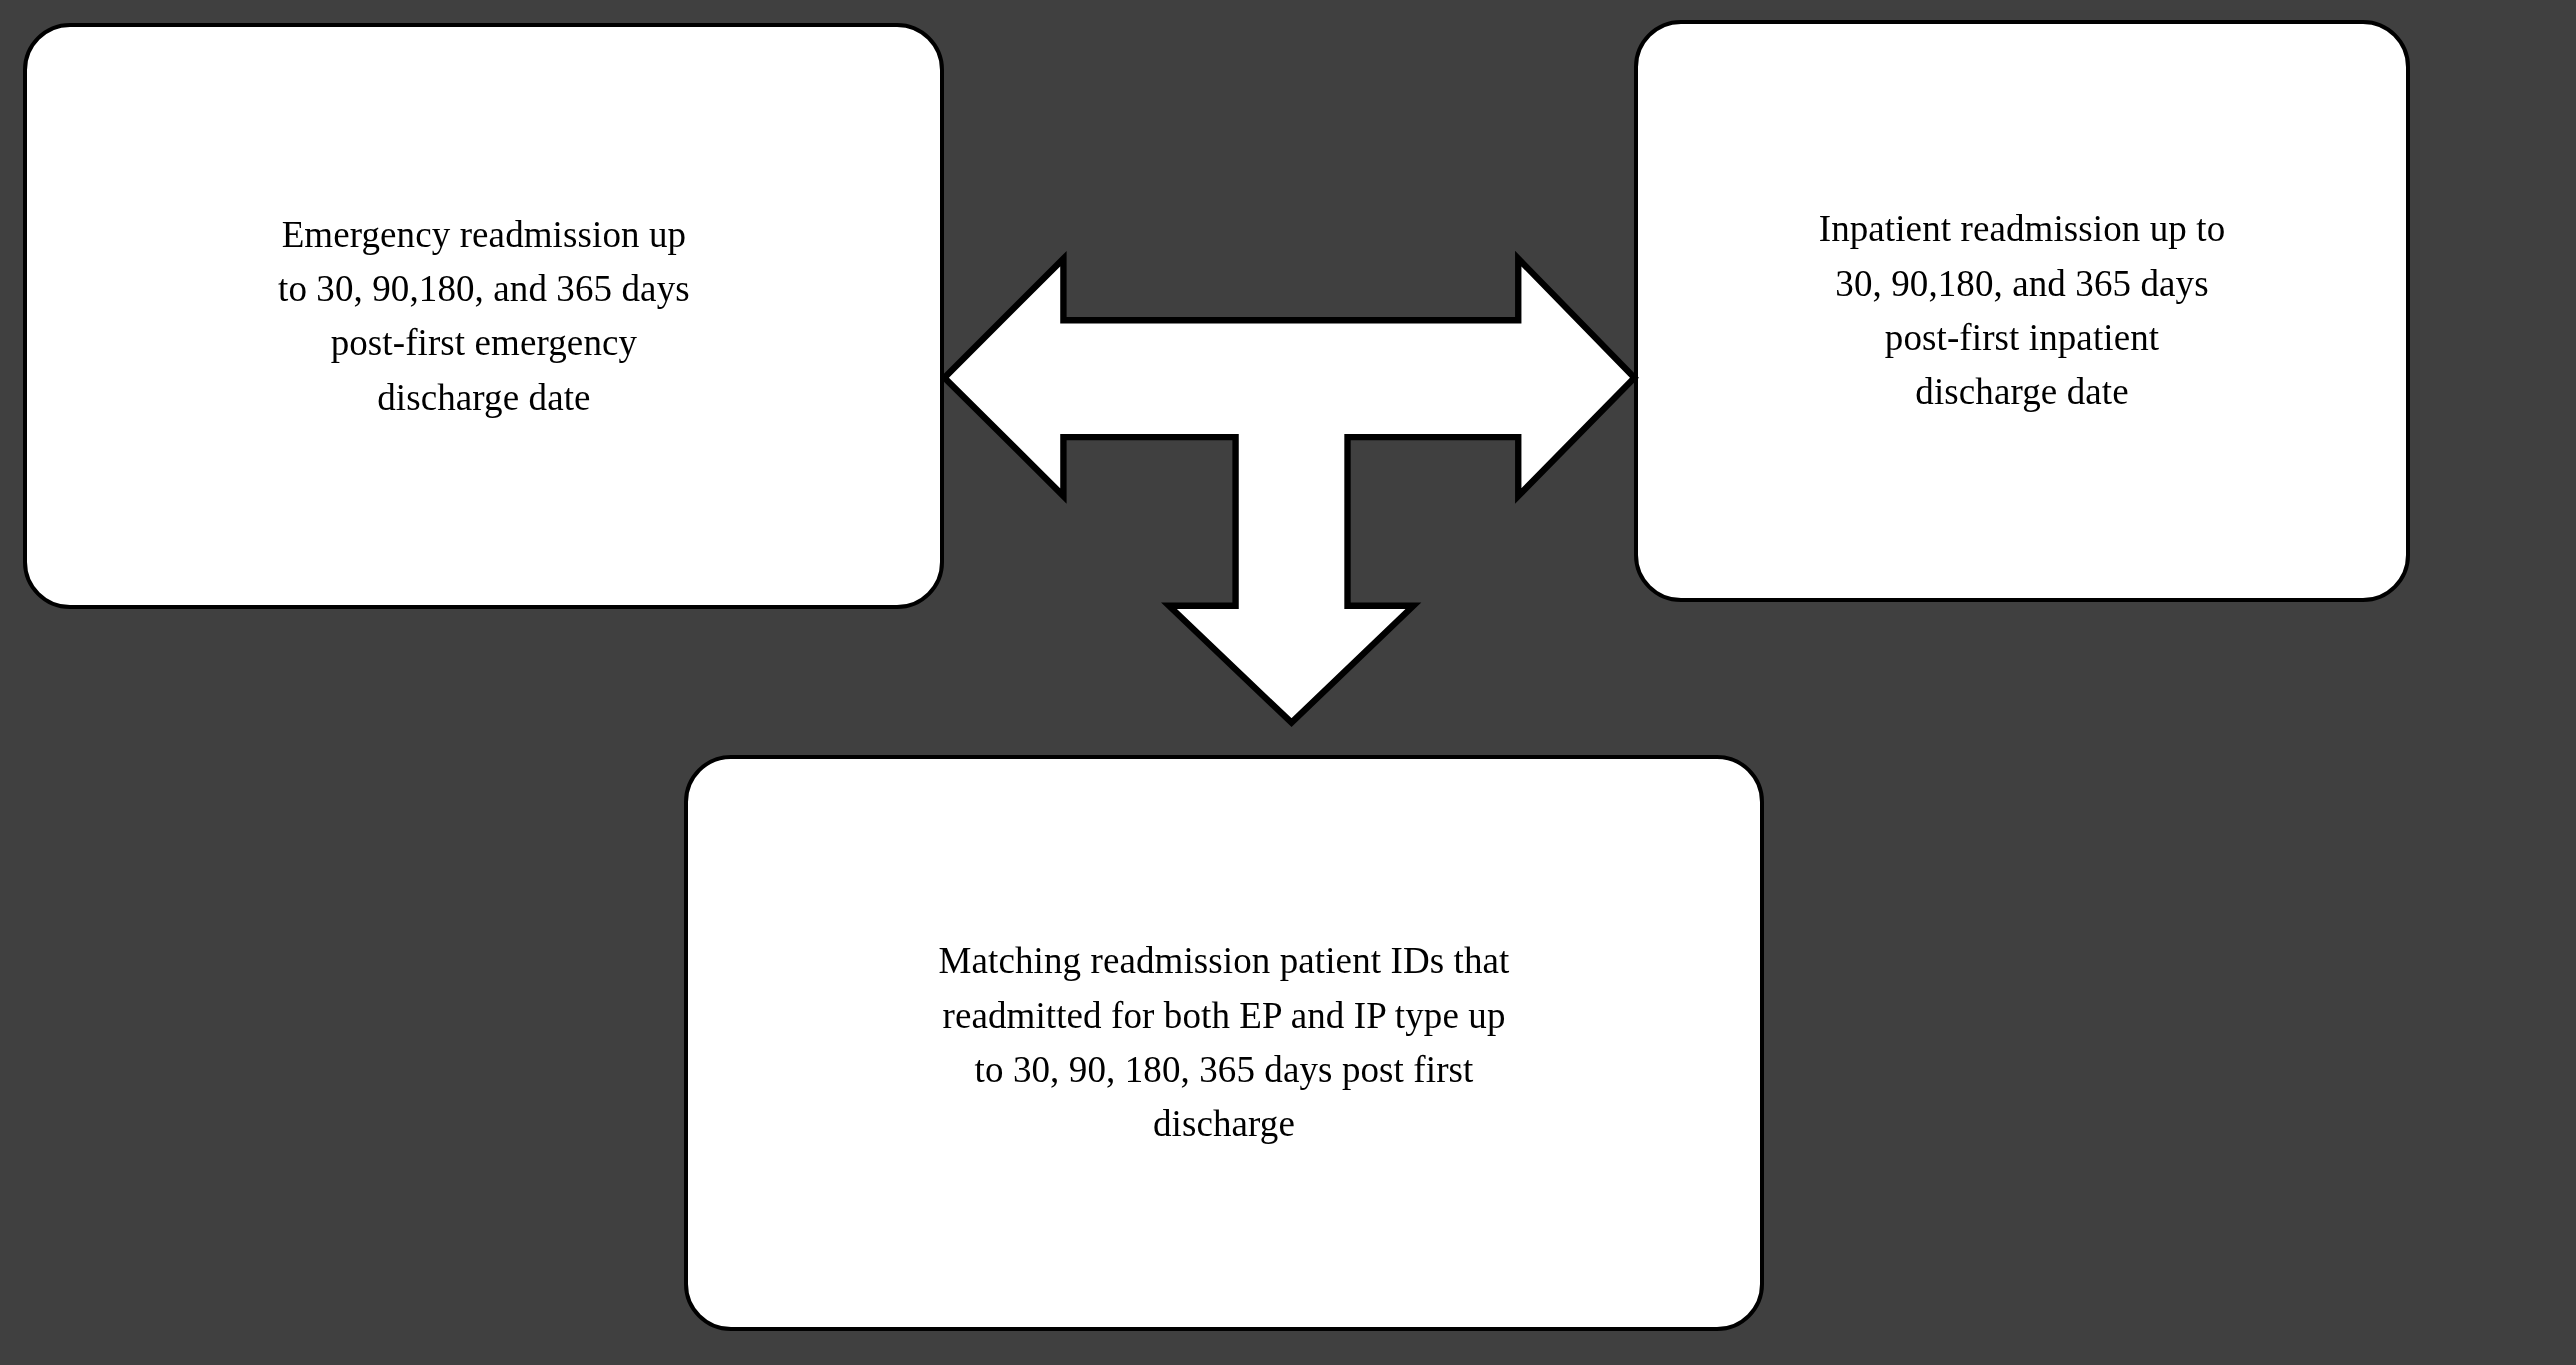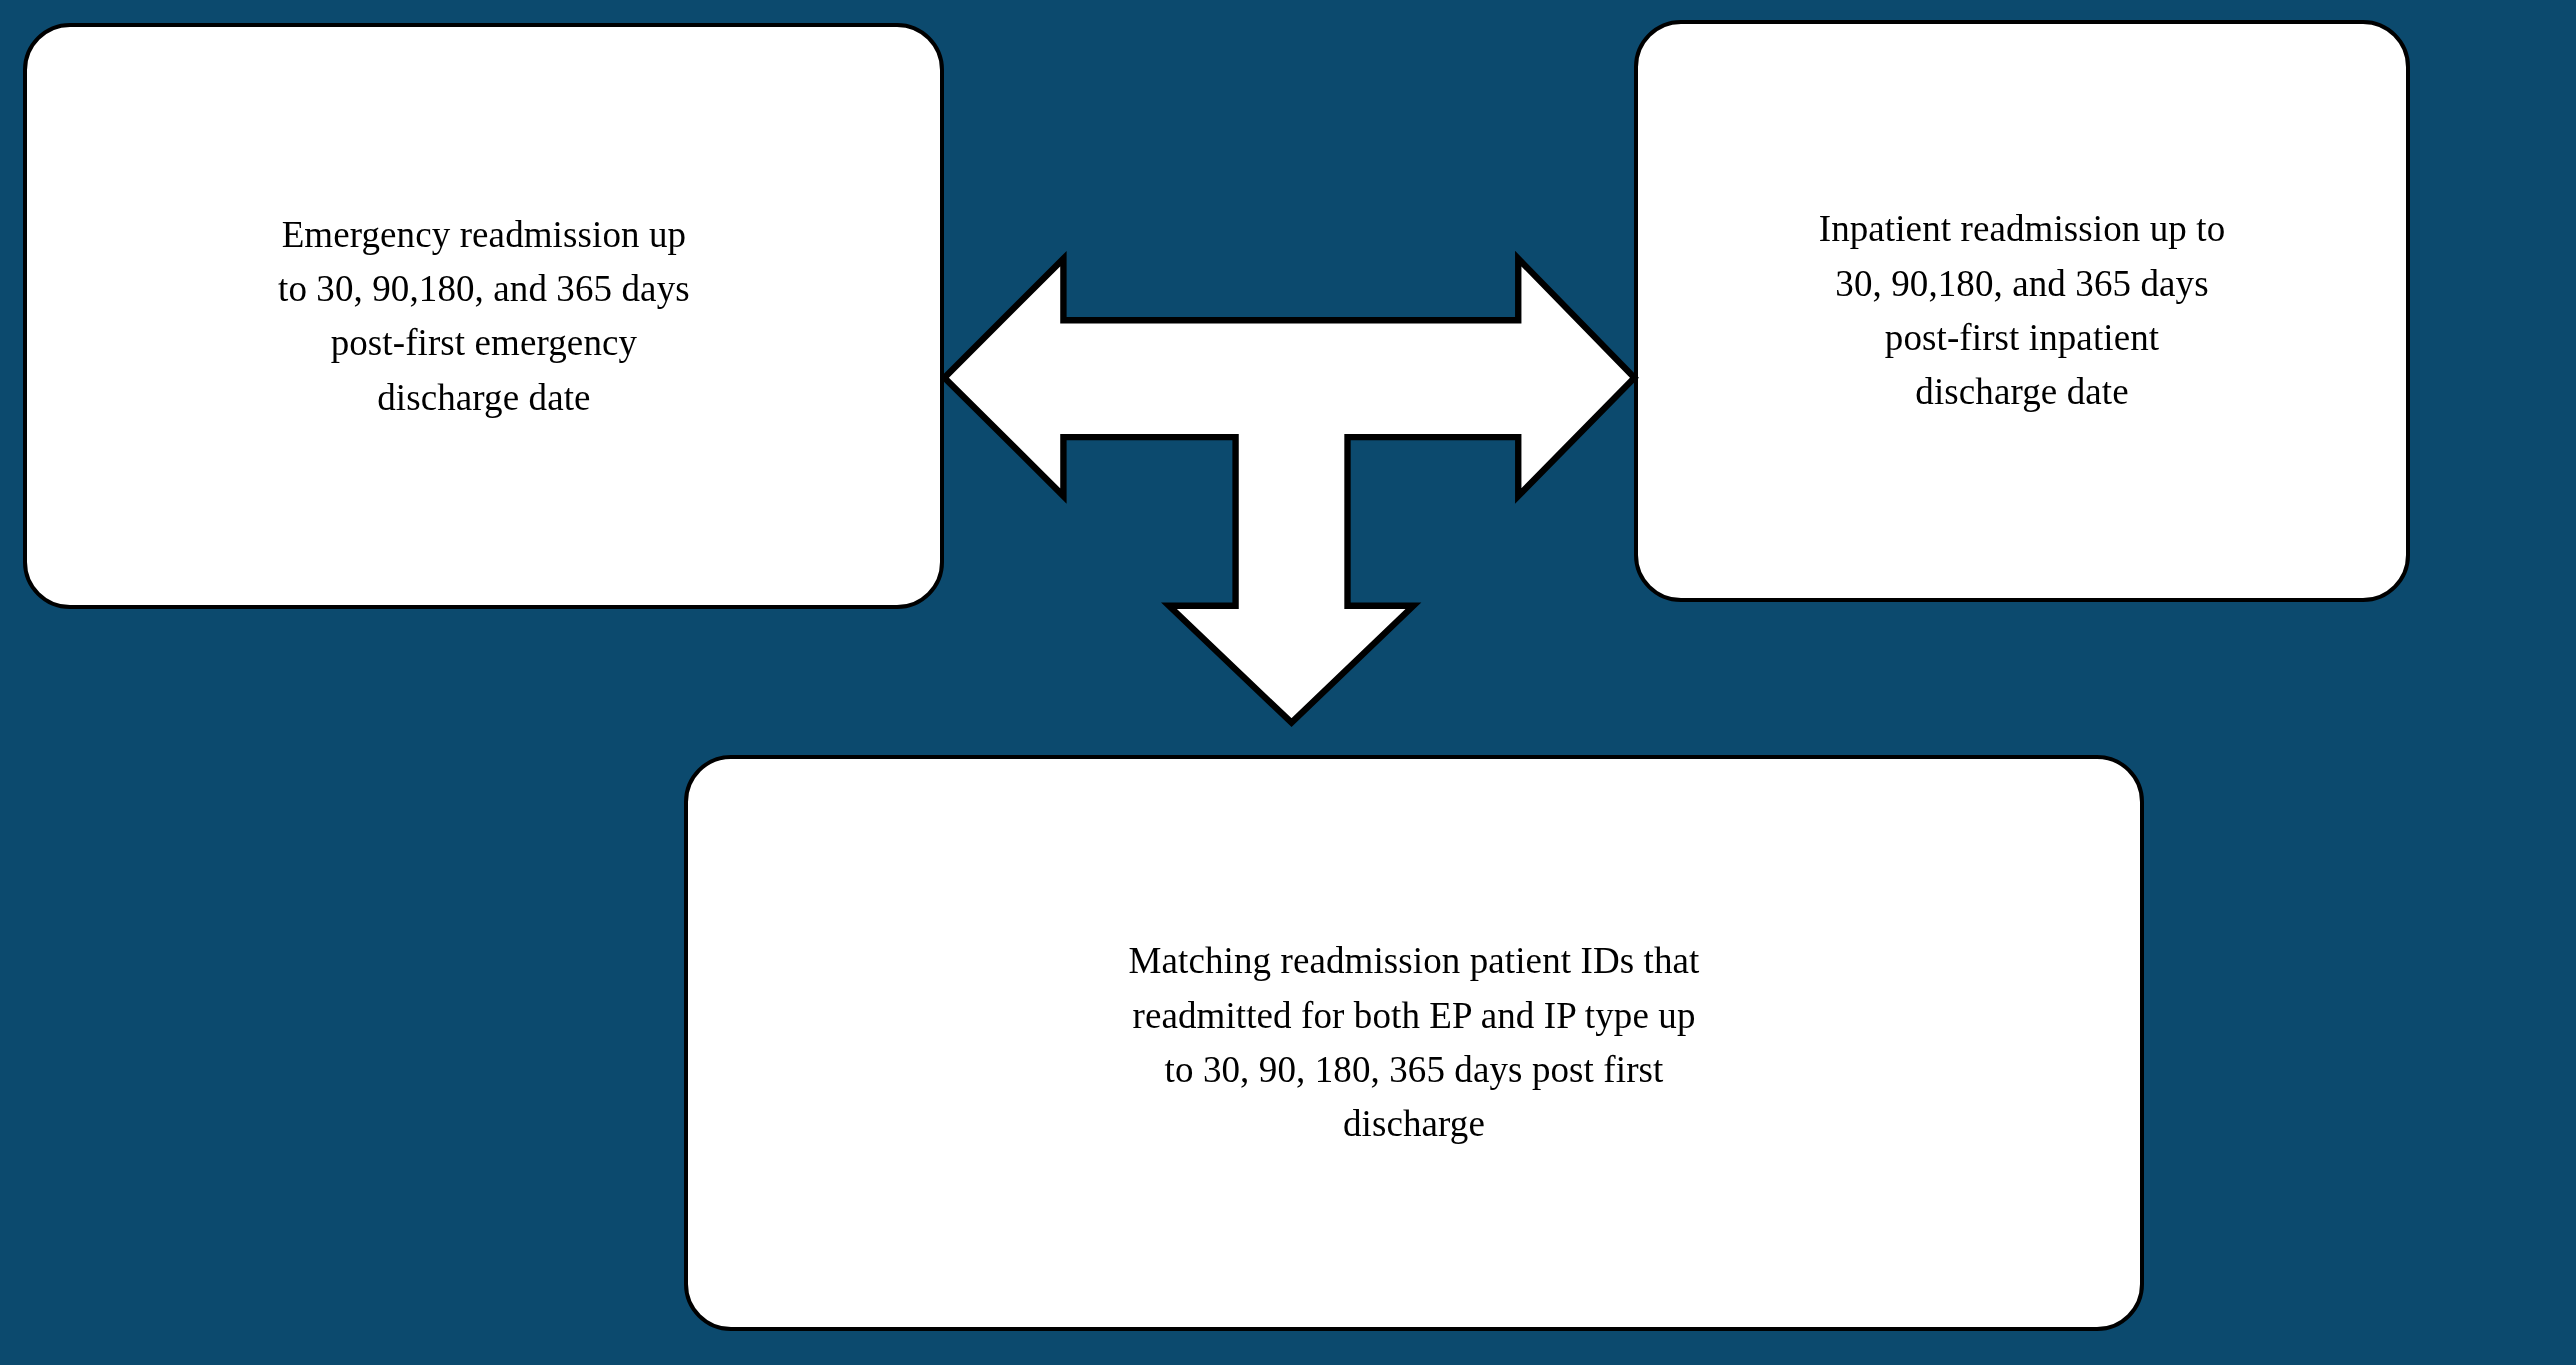--- a/index.html
+++ b/index.html
@@ -9,21 +9,21 @@
     background: #ffffff;
   }
   body {
     font-family: "Liberation Serif", "DejaVu Serif", serif;
     color: #000000;
   }
   #diagram-canvas {
     position: relative;
     width: 2576px;
     height: 1366px;
-    background: #0c4a6e;
+    background: #404040;
     overflow: hidden;
   }
   .flow-box {
     position: absolute;
     box-sizing: border-box;
     background: #ffffff;
     border: 4.3px solid #000000;
     border-radius: 47px;
     display: flex;
     align-items: center;
@@ -46,21 +46,21 @@
   }
   #box-inpatient {
     left: 1634px;
     top: 20px;
     width: 776px;
     height: 582px;
   }
   #box-matching {
     left: 684px;
     top: 755px;
-    width: 1460px;
+    width: 1080px;
     height: 576px;
   }
   #box-matching .flow-box-text {
     padding: 0 50px;
   }
   #arrow-three-way {
     position: absolute;
     left: 0;
     top: 0;
     width: 2576px;

